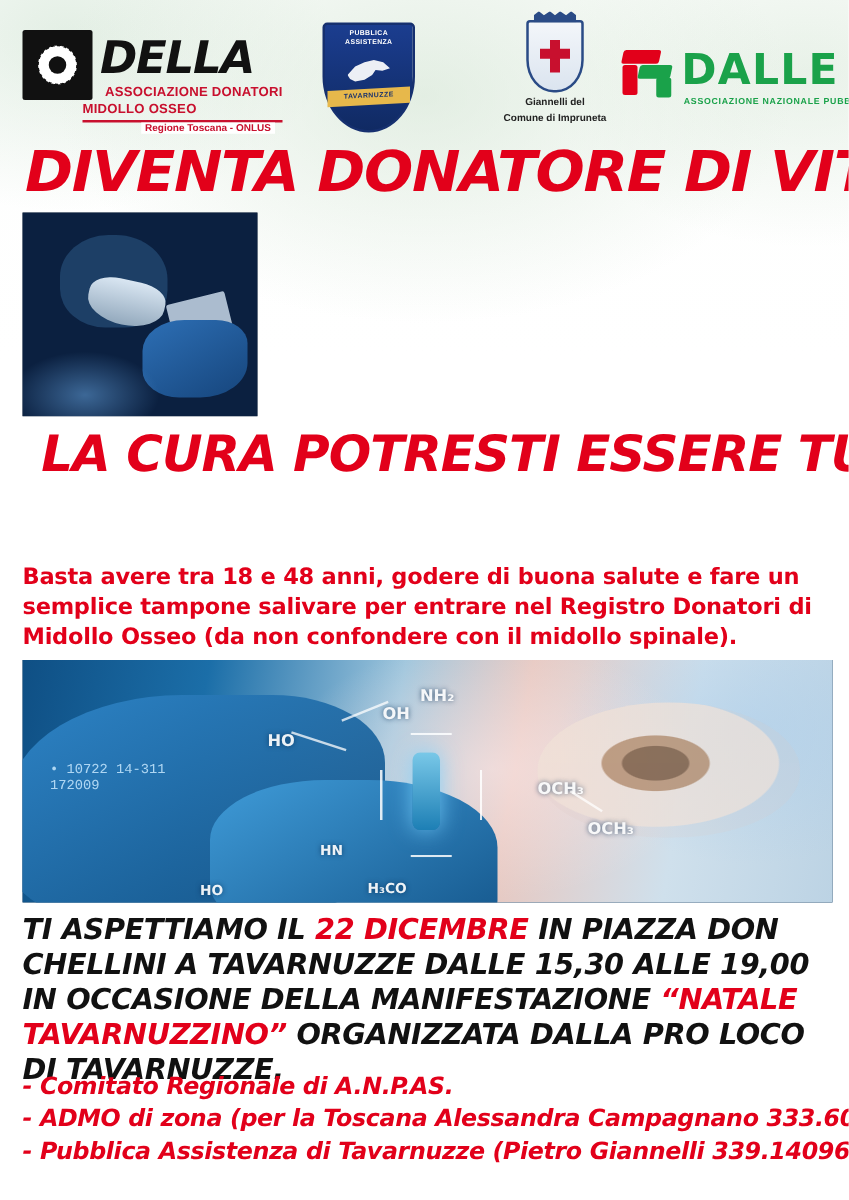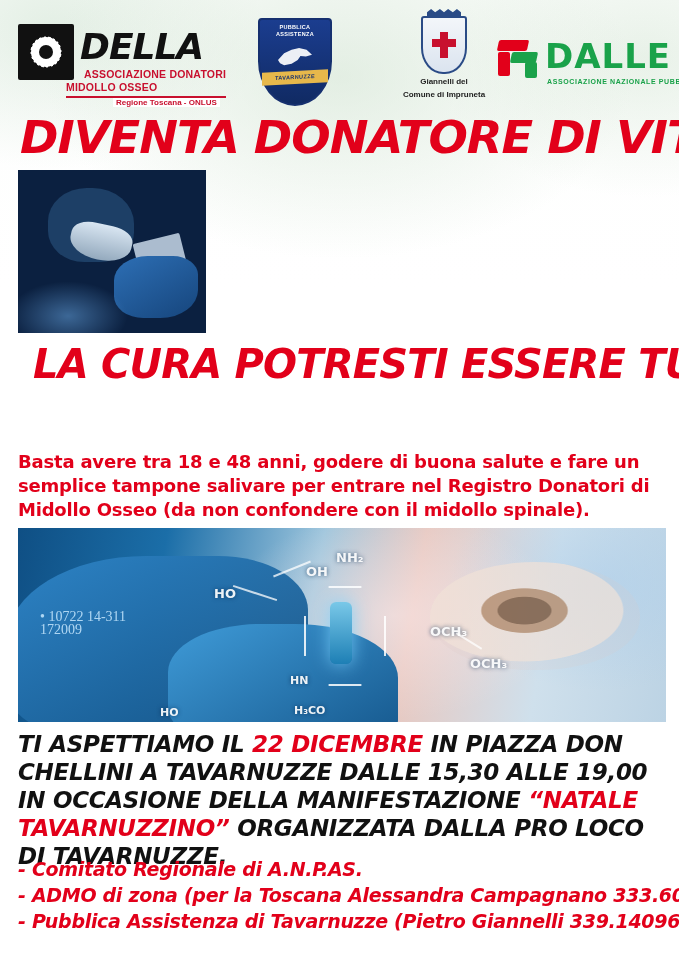--- a/index.html
+++ b/index.html
@@ -499,22 +499,22 @@
     font-family: "DejaVu Sans", sans-serif;
     font-size: 13px;
     font-weight: bold;
     text-shadow: 0 0 4px rgba(0,40,80,0.7);
   }
   .photo2 .mol.small { font-size: 11px; }
   .photo2 .code {
     position: absolute;
     left: 22px; top: 82px;
     color: rgba(190,225,250,0.9);
-    font-family: Liberation Serif, serif;
-    font-size: 14px;
+    font-family: Liberation Mono, monospace;
+    font-size: 11px;
     line-height: 13px;
   }
   .photo2 .bond {
     position: absolute;
     background: rgba(255,255,255,0.75);
     height: 2px;
   }
 
   
   .event {
@@ -626,21 +626,21 @@
     <div class="glove2"></div>
     <div class="bracket"></div>
     <div class="vial"></div>
     <div class="code" style="white-space: pre-line;">• 10722 14-311
   172009</div>
     <div class="mol" style="left:288px; top:36px;">OH</div>
     <div class="mol" style="left:318px; top:22px;">NH₂</div>
     <div class="mol" style="left:196px; top:58px;">HO</div>
     <div class="mol" style="left:412px; top:96px;">OCH₃</div>
     <div class="mol" style="left:452px; top:128px;">OCH₃</div>
-    <div class="mol small" style="left:238px; top:146px;margin-left:34px;">HN</div>
+    <div class="mol small" style="left:238px; top:146px;">HN</div>
     <div class="mol small" style="left:142px; top:178px;">HO</div>
     <div class="mol small" style="left:276px; top:176px;">H₃CO</div>
     <div class="bond" style="left:214px; top:64px; width:46px; transform:rotate(18deg);"></div>
     <div class="bond" style="left:254px; top:40px; width:40px; transform:rotate(-22deg);"></div>
     <div class="bond" style="left:436px; top:112px; width:30px; transform:rotate(32deg);"></div>
   </div>
 
   <div class="event">
     <span>TI ASPETTIAMO IL </span><span class="red">22 DICEMBRE</span><span> IN PIAZZA DON CHELLINI A TAVARNUZZE  DALLE 15,30 ALLE 19,00 IN OCCASIONE DELLA MANIFESTAZIONE </span><span class="red">“NATALE TAVARNUZZINO”</span><span> ORGANIZZATA DALLA PRO LOCO DI TAVARNUZZE.</span>
   </div>

